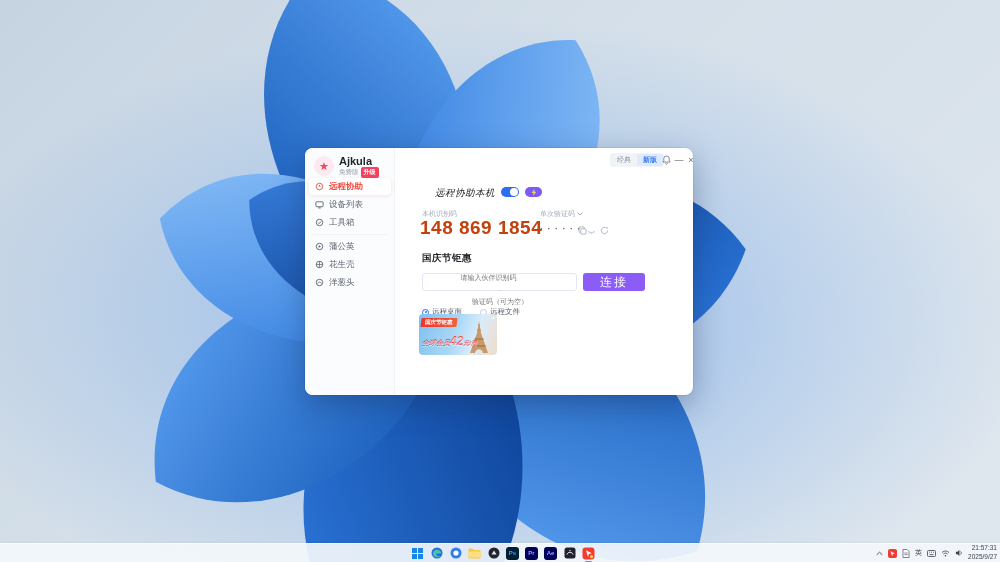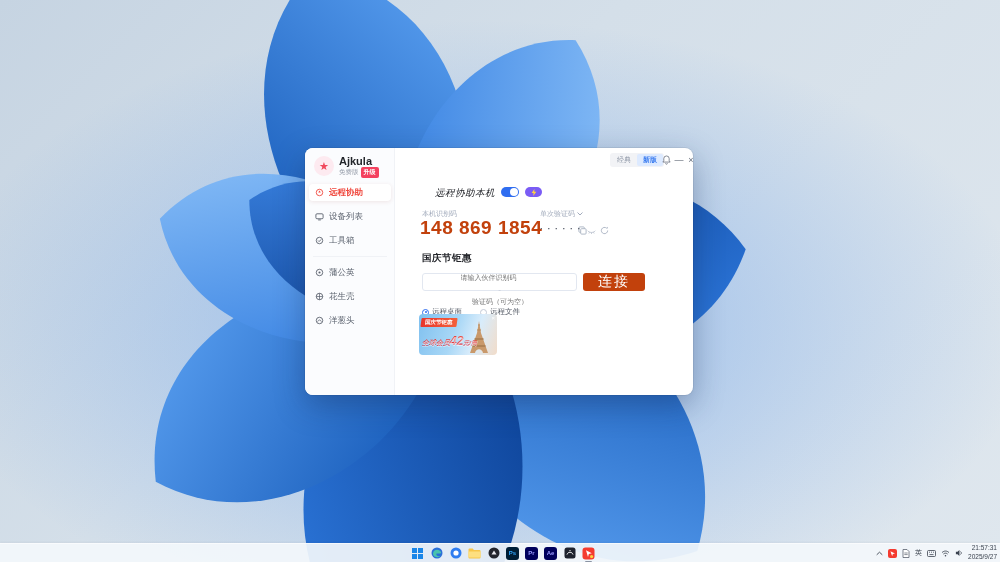--- a/index.html
+++ b/index.html
@@ -11,21 +11,21 @@
   .appwin { position:absolute; left:305px; top:148px; width:388px; height:247px;
     background:#ffffff; border-radius:8px; box-shadow:0 10px 30px rgba(20,40,80,.35), 0 0 0 1px rgba(0,0,0,.06);
     overflow:hidden; }
   .sidebar { position:absolute; left:0; top:0; width:90px; height:247px; background:#fbfcfe; border-right:1px solid #f0f2f6; }
   .avatar { position:absolute; left:9px; top:8px; width:20px; height:20px; border-radius:50%; background:#fdeaf0;
     display:flex; align-items:center; justify-content:center; color:#f0485c; font-size:11px; }
   .uname { position:absolute; left:34px; top:7px; font-size:11px; font-weight:bold; color:#23262b; }
   .uplan { position:absolute; left:34px; top:19px; font-size:6.5px; color:#9aa1ad; display:flex; align-items:center; gap:2px; }
   .uplan .badge { background:#f4415f; color:#fff; font-size:6px; padding:1px 3px; border-radius:2px; font-weight:bold; }
   .nav { position:absolute; left:0; top:29px; width:90px; }
-  .nav-item { display:flex; align-items:center; gap:5px; height:17px; margin:7px 4px; padding:0 6px;
+  .nav-item { display:flex; align-items:center; gap:5px; height:17px; margin:1px 4px; padding:0 6px;
     font-size:8.5px; color:#5b626e; border-radius:4px; cursor:pointer; }
   .nav-item .nico { width:9px; height:9px; flex:0 0 9px; display:flex; }
   .nav-item.active { background:#ffffff; color:#f0483e; box-shadow:0 1px 4px rgba(150,60,50,.12); font-weight:bold; }
   .nav-sep { height:1px; background:#f0f2f6; margin:3px 8px; }
   .side-bottom { position:absolute; left:0; bottom:4px; width:90px; }
   .side-bottom .nav-item.link { color:#3b7df0; }
 
   .topbar { position:absolute; left:90px; top:0; width:298px; height:24px; }
   .search { position:absolute; left:27px; top:5px; width:176px; height:14px; background:#f2f5fa; border:none; outline:none;
     border-radius:3px; font-size:7px; color:#5b677e; padding:0 7px; font-family:inherit; }
@@ -47,22 +47,22 @@
   .code-big { position:absolute; left:25px; top:45px; font-size:19px; font-weight:bold; color:#c2410c; letter-spacing:.5px; }
   .mini-ico { position:absolute; width:9px; height:9px; color:#a9b2c2; cursor:pointer; display:flex; }
   .otp-mask { position:absolute; left:145px; top:52px; font-size:9px; font-weight:bold; color:#595f6b; letter-spacing:1px; }
   .sec-title { position:absolute; left:27px; top:80px; font-size:9.5px; font-weight:bold; color:#24262b; letter-spacing:.5px; }
   .pair-box { position:absolute; left:27px; top:101px; width:155px; height:18px; border:1px solid #e2e7f0; border-radius:3px;
     display:flex; align-items:center; padding:0 6px; gap:4px; background:#fff;flex-direction:column; }
   .pair-box input { border:none; outline:none; font-size:7px; color:#444; font-family:inherit; background:transparent; }
   .pair-box .dash { color:#c3cad6; font-size:8px; }
   .in-partner { width:78px; }
   .in-vcode { width:55px; }
-  .btn-connect { position:absolute; left:188px; top:101px; width:62px; height:18px; background:#c2410c; color:#ffffff;
-    border:none; border-radius:3px; font-size:14px; letter-spacing:2px; cursor:pointer; font-family:inherit; }
+  .btn-connect { position:absolute; left:188px; top:101px; width:62px; height:18px; background:#8b5cf6; color:#ffffff;
+    border:none; border-radius:3px; font-size:12px; letter-spacing:2px; cursor:pointer; font-family:inherit; }
   .radios { position:absolute; left:27px; top:127px; display:flex; gap:18px; align-items:center; }
   .radio { display:flex; align-items:center; gap:3px; font-size:7.5px; color:#555b66; cursor:pointer;margin-top:8px; }
   .rdot { width:7px; height:7px; border-radius:50%; border:1px solid #c3cad6; background:#fff; position:relative; }
   .radio.sel .rdot { border-color:#2f6df0; }
   .radio.sel .rdot::after { content:""; position:absolute; inset:1.5px; border-radius:50%; background:#2f6df0; }
 
   .banner { position:absolute; left:24px; top:142px; width:78px; height:41px; border-radius:4px; overflow:hidden; cursor:pointer;
     background:linear-gradient(110deg,#7fc0ef 0%,#a8d7f6 45%,#d8ecfb 70%,#f2dcc9 100%); }
   .banner .ribbon { position:absolute; left:2px; top:4px; background:linear-gradient(90deg,#e8362c,#f4603a);
     color:#fff; font-size:5.5px; font-weight:bold; padding:1px 4px; transform:skewX(-8deg); border-radius:1px; }

